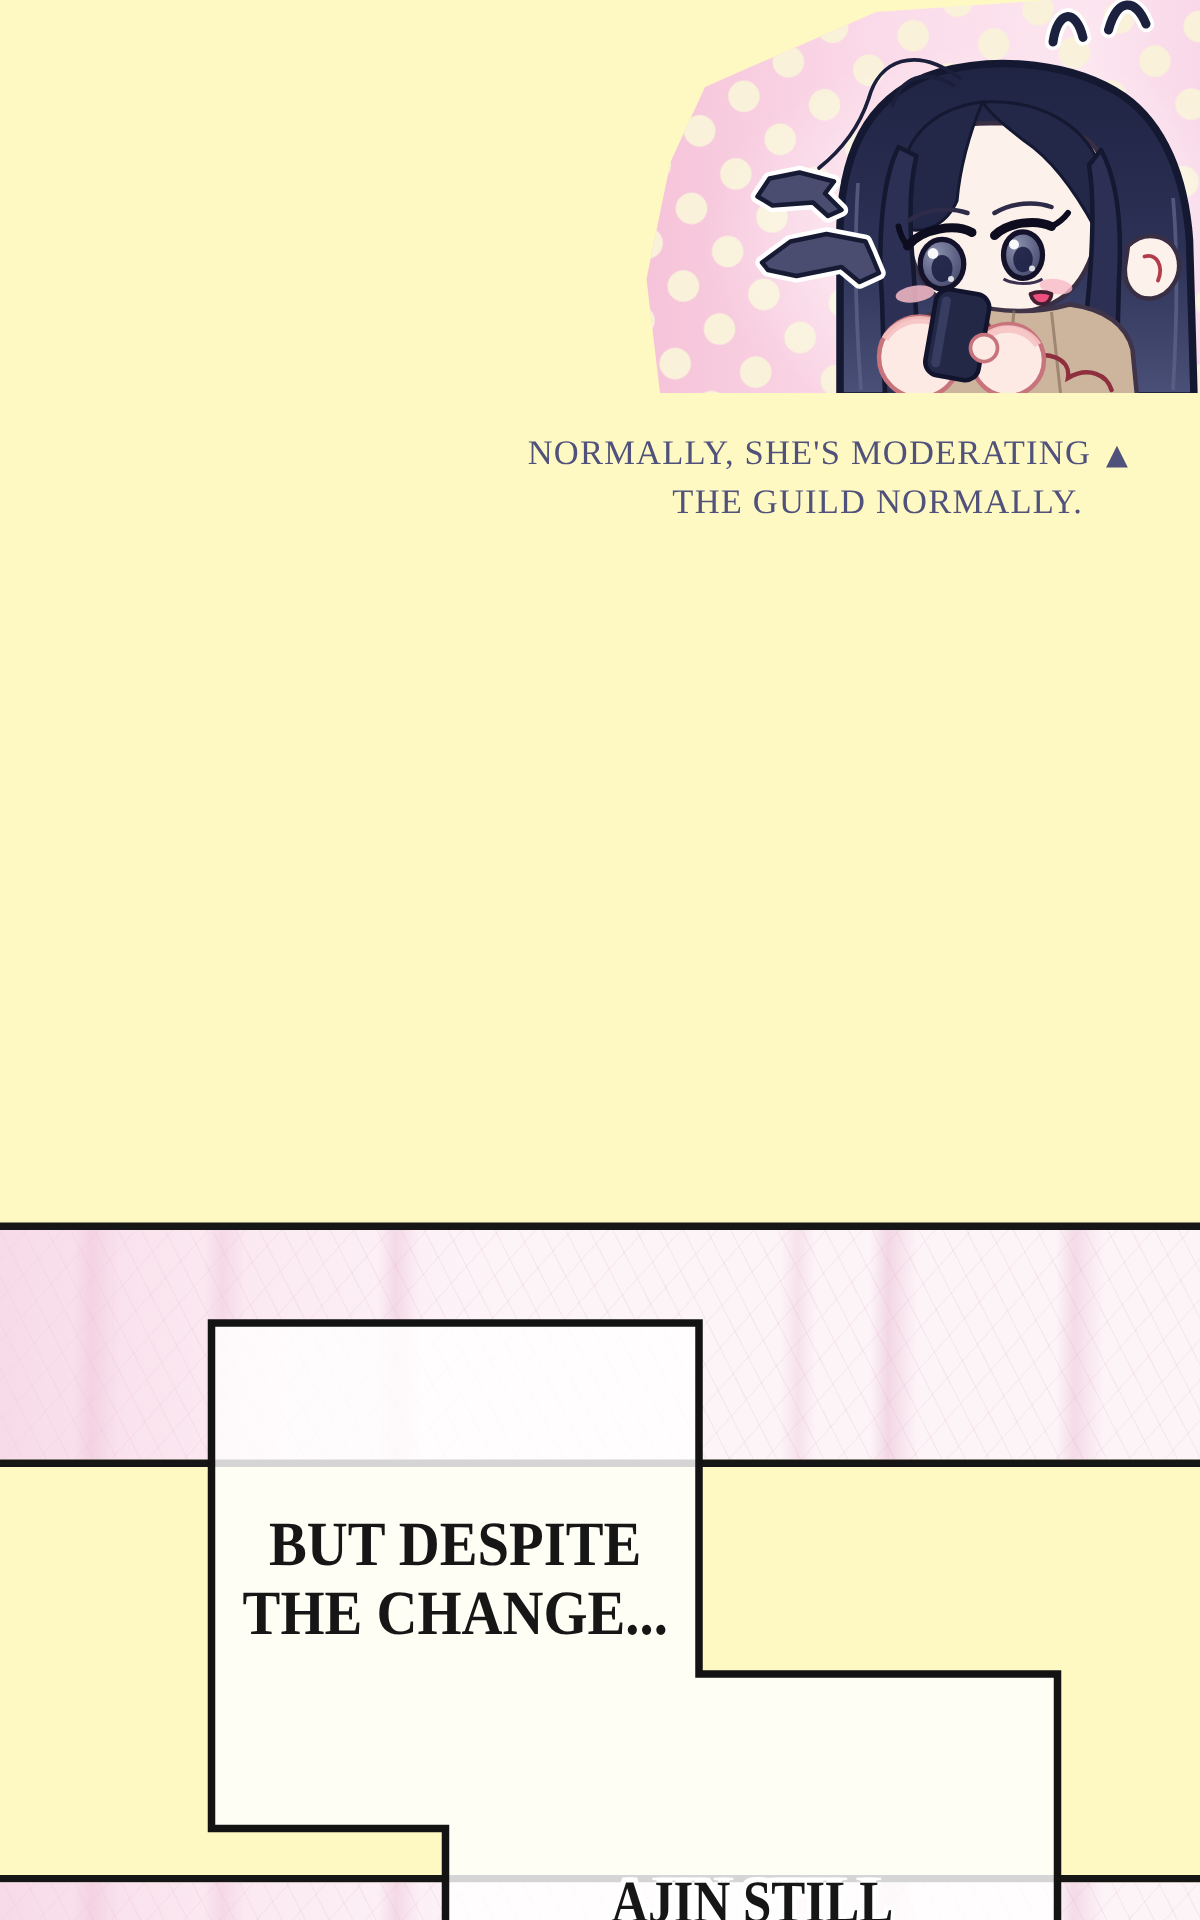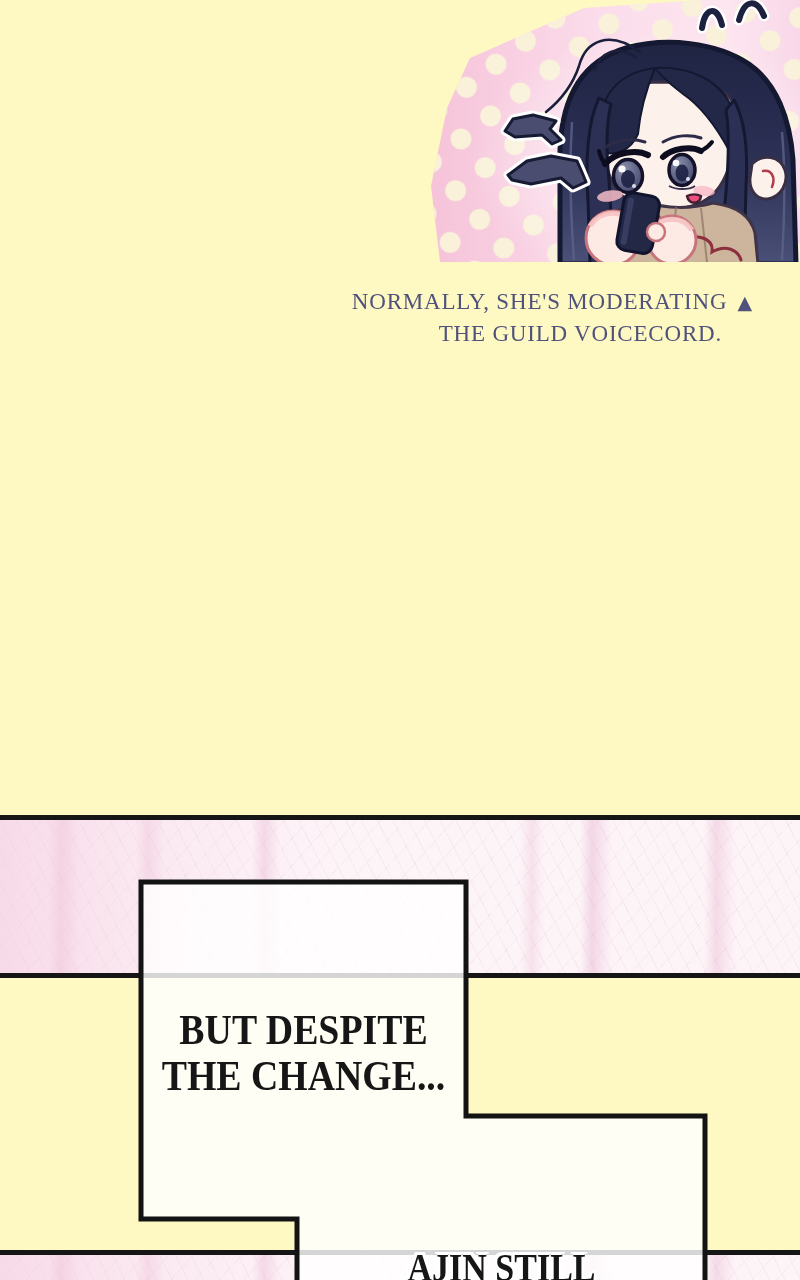--- a/index.html
+++ b/index.html
@@ -206,21 +206,21 @@
     <g fill="none" stroke-linecap="round">
       <path d="M702,28 C705,7 717,5 722,25" stroke="#ffffff" stroke-width="11"></path>
       <path d="M702,28 C705,7 717,5 722,25" stroke="#1d2140" stroke-width="6"></path>
       <path d="M739,20 C745,-2 757,-1 764,16" stroke="#ffffff" stroke-width="11"></path>
       <path d="M739,20 C745,-2 757,-1 764,16" stroke="#1d2140" stroke-width="6"></path>
     </g>
   </svg>
 
   <div id="caption" class="abs">
     <div class="cap-line1"><span>NORMALLY, SHE'S MODERATING</span><span class="marker">▲</span></div>
-    <div class="cap-line2">THE GUILD VOICECORD.</div>
+    <div class="cap-line2">THE GUILD NORMALLY.</div>
   </div>
 
   <div id="rule1a" class="abs rule"></div>
   <div id="panel1-fill" class="abs pink-texture"></div>
   <div id="rule1b" class="abs rule"></div>
 
   <div id="rule2a" class="abs rule"></div>
   <div id="panel2-fill" class="abs pink-texture"></div>
 
   <svg id="speech-box-svg" class="abs" viewBox="0 876 800 404" width="800" height="404">

